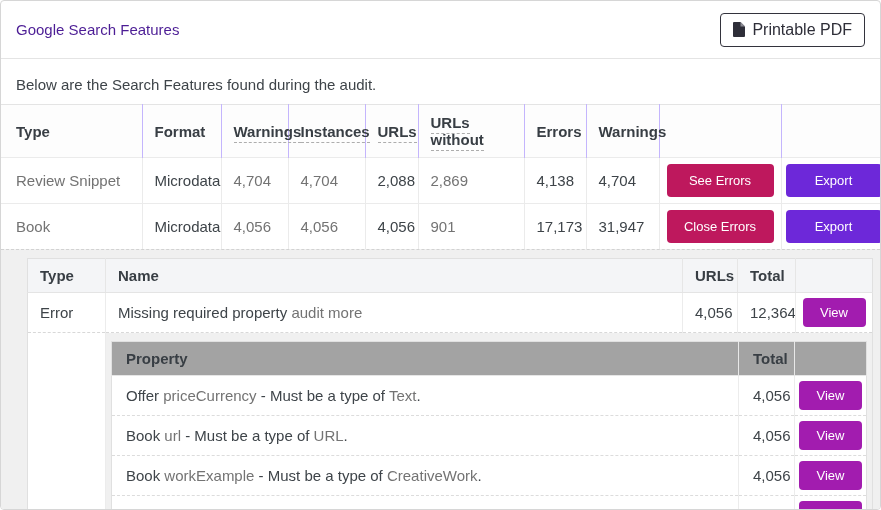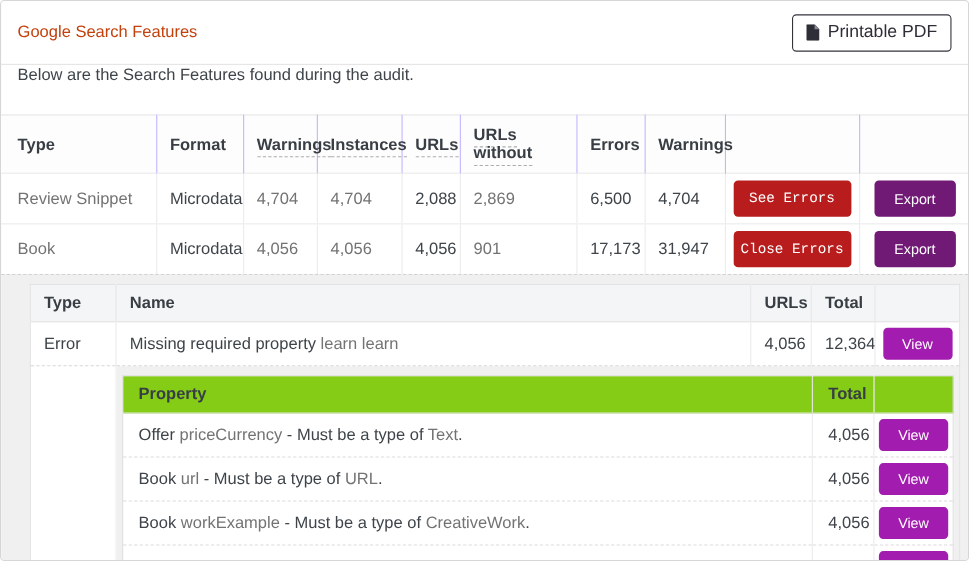--- a/index.html
+++ b/index.html
@@ -16,37 +16,37 @@
     background: #fff;
     overflow: hidden;
   }
 
   
   .card-header {
     height: 57px;
     display: flex; align-items: center; justify-content: space-between;
     padding: 0 15px;
   }
-  .page-title { font-size: 15px; color: #c2410c; }
+  .page-title { font-size: 15px; color: #4c1d95; }
   .btn-pdf {
     display: inline-flex; align-items: center; gap: 7px;
     background: #fff;
     border: 1px solid #33333d;
     border-radius: 4px;
     padding: 7px 12px;
     font-size: 16px; color: #2e2e38;
     font-family: inherit;
     cursor: pointer;
   }
   .btn-pdf svg { display: block; }
 
   
   .note-row {
     border-top: 1px solid #e4e4e4;
-    padding: 1px 15px;
+    padding: 17px 15px;
     font-size: 15px;
     height: 46px;
   }
 
   
   table { border-collapse: collapse; }
   .features { width: 100%; table-layout: fixed; border-top: 1px solid #e4e4e4; }
   .features th {
     text-align: left;
     font-size: 15px; font-weight: 700; color: #383e44;
@@ -66,22 +66,22 @@
   .tt { border-bottom: 1px dashed #adadad; padding-bottom: 2px; cursor: help; }
   a.lnk { color: #737373; text-decoration: none; cursor: pointer; }
 
   .cell-btn { text-align: center; padding: 6px 4px !important; }
   .btn {
     display: inline-block;
     border: none; border-radius: 4px;
     color: #fff; font-size: 13px; font-family: inherit;
     cursor: pointer; text-align: center;
   }
-  .btn-red   { background: #b91c1c; padding: 9px 0; width: 107px; font-family: Liberation Mono, monospace; }
-  .btn-green { background: #701a75; padding: 9px 0; width: 74px; }
+  .btn-red   { background: #be185d; padding: 9px 0; width: 107px; }
+  .btn-green { background: #6d28d9; padding: 9px 0; width: 96px; }
   .btn-blue  { background: #a21caf; padding: 7px 0;  width: 63px; }
 
   
   .gray-section {
     background: #f0f0f0;
     border-top: 1px dashed #d2d2d2;
     padding: 8px 7px 8px 26px;
     height: 286px;
   }
 
@@ -107,21 +107,21 @@
   .errors .cell-btn { padding: 5px 4px !important; }
 
   .empty-type-cell { background: #fff; }
   .nested-cell { background: #f0f0f0; padding: 8px 5px !important; }
 
   
   .props { width: 100%; table-layout: fixed; background: #fff; border: 1px solid #e0e0e0; }
   .props thead th {
     text-align: left;
     font-size: 15px; font-weight: 700; color: #383e44;
-    background: #84cc16;
+    background: #a3a3a3;
     padding: 8px 14px;
     border-left: 1px solid #e8e8e8;
     border-bottom: 1px solid #e6e6e6;
   }
   .props thead th:first-child { border-left: none; }
   .props td {
     font-size: 15px;
     padding: 9px 14px;
     border-left: 1px solid #ececec;
     border-top: 1px dashed #dcdcdc;
@@ -181,21 +181,21 @@
       </tr>
     </thead>
     <tbody>
       <tr>
         <td><a class="lnk">Review Snippet</a></td>
         <td>Microdata</td>
         <td><a class="lnk">4,704</a></td>
         <td><a class="lnk">4,704</a></td>
         <td>2,088</td>
         <td><a class="lnk">2,869</a></td>
-        <td>6,500</td>
+        <td>4,138</td>
         <td>4,704</td>
         <td class="cell-btn"><button class="btn btn-red">See Errors</button></td>
         <td class="cell-btn"><button class="btn btn-green">Export</button></td>
       </tr>
       <tr>
         <td><a class="lnk">Book</a></td>
         <td>Microdata</td>
         <td><a class="lnk">4,056</a></td>
         <td><a class="lnk">4,056</a></td>
         <td>4,056</td>
@@ -222,21 +222,21 @@
           <th>Type</th>
           <th>Name</th>
           <th>URLs</th>
           <th>Total</th>
           <th></th>
         </tr>
       </thead>
       <tbody>
         <tr class="data-row">
           <td>Error</td>
-          <td><span>Missing required property </span><a class="lnk">learn learn</a></td>
+          <td><span>Missing required property </span><a class="lnk">audit more</a></td>
           <td>4,056</td>
           <td>12,364</td>
           <td class="cell-btn"><button class="btn btn-blue">View</button></td>
         </tr>
         <tr>
           <td class="empty-type-cell"></td>
           <td class="nested-cell" colspan="4">
 
             <table class="props">
               <colgroup>

